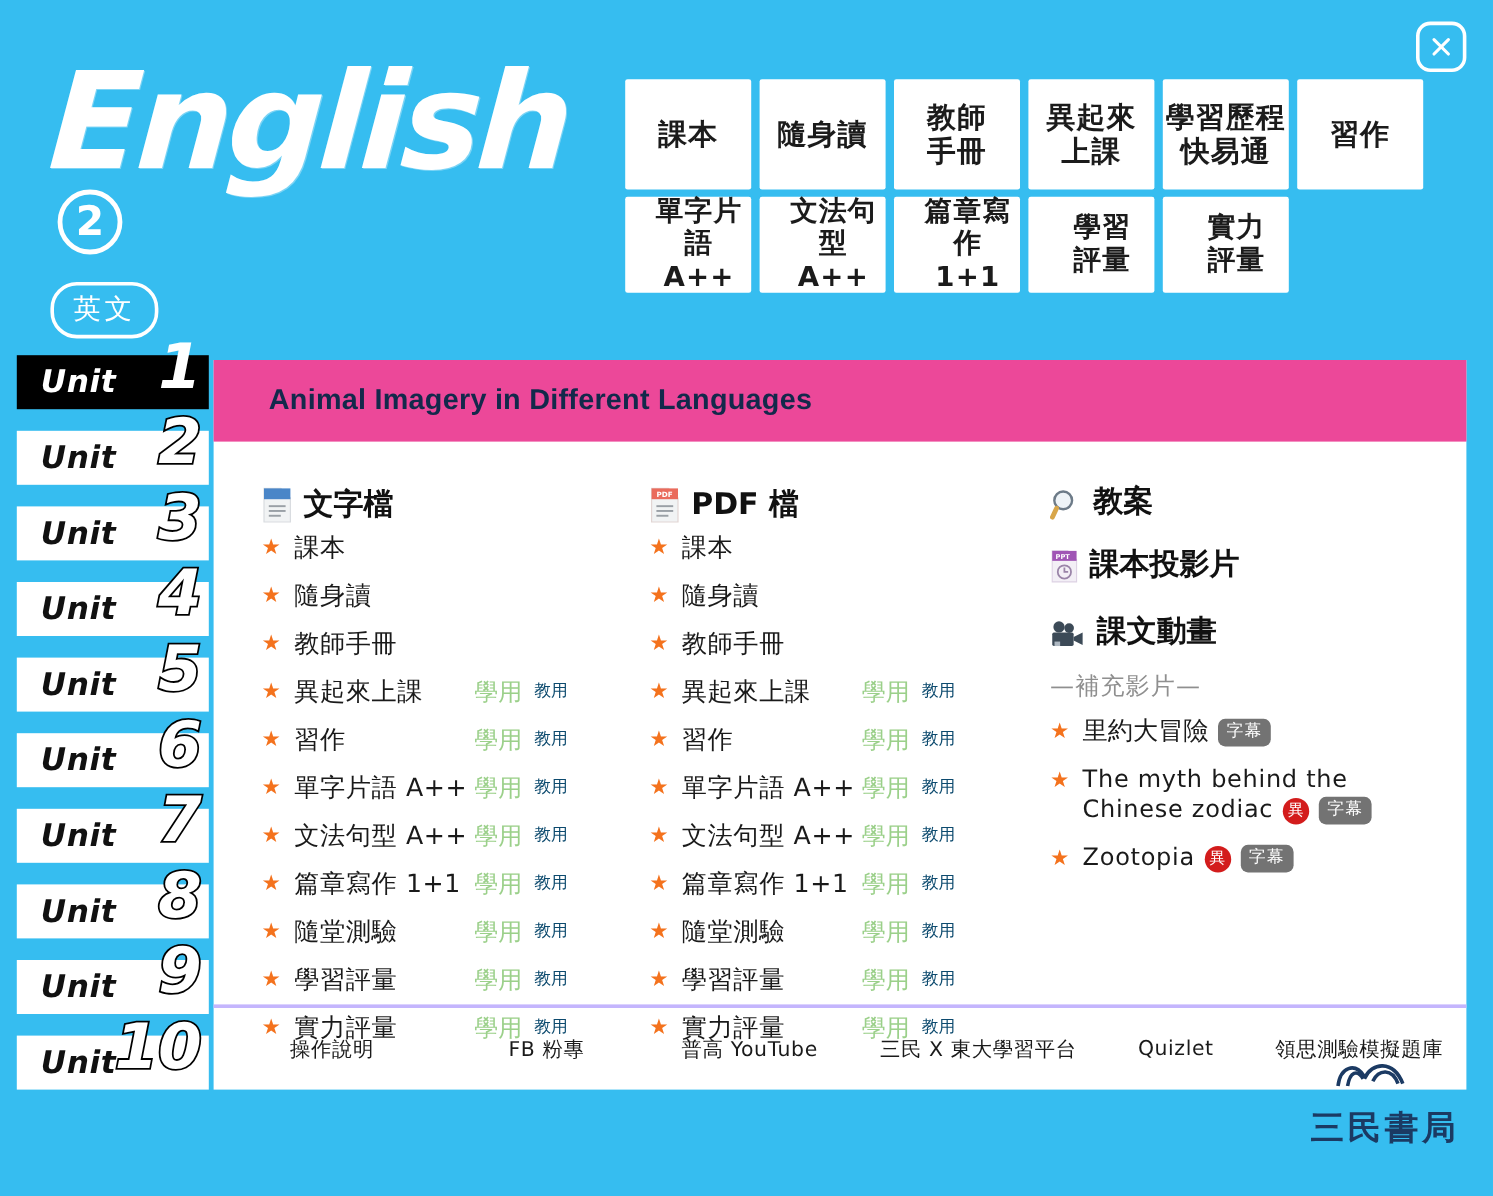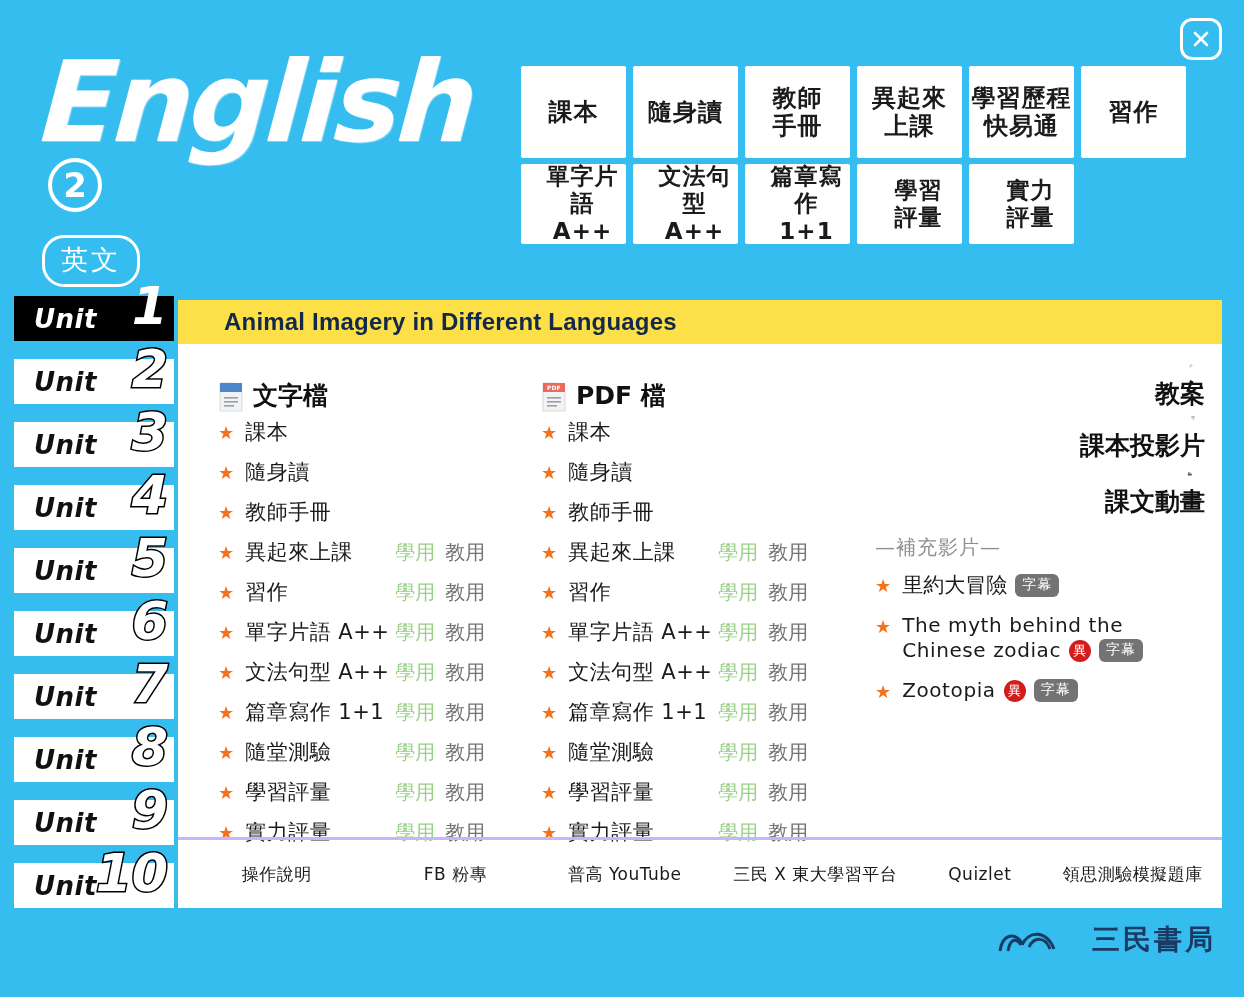--- a/index.html
+++ b/index.html
@@ -31,21 +31,21 @@
   }
   #logo-num {
     display:inline-block; width:54px; height:54px; border-radius:50%;
     border:4px solid #fff; color:#fff; font-size:34px; font-weight:700;
     text-align:center; line-height:47px; vertical-align: 18px; margin-left:6px;
     font-family: "DejaVu Sans", sans-serif;
   }
   #brand-sub { margin-top: 16px; display:flex; align-items:center; gap: 18px; }
   #subject-chip {
     border:3px solid #ffffff; border-radius: 22px; color:#ffffff;
-    font-size:27px; padding: 4px 16px 6px; letter-spacing:3px;
+    font-size:23px; padding: 4px 16px 6px; letter-spacing:3px;
     font-family: Liberation Serif, serif;
   }
   #brand-tagline { color:#173a6b; font-size:27px; letter-spacing:3px; font-family:"DejaVu Sans", sans-serif; }
 
   
   #topnav {
     position:absolute; left:521px; top:66px;
     display:grid; grid-template-columns: repeat(6, 105px);
     gap: 6px 7px;
   }
@@ -78,21 +78,21 @@
   }
   .unit.active { background:#000000; color:#ffffff; }
   .unit.active .u-num { color:#ffffff; -webkit-text-stroke: 0; }
 
   
   #panel {
     position:absolute; left:178px; top:300px; width:1044px; height:608px;
     background:#ffffff;
   }
   #panel-header {
-    background:#fde047; height:44px; display:flex; align-items:center;
+    background:#ec4899; height:68px; display:flex; align-items:center;
     padding-left:46px;
   }
   #panel-title {
     color:#13294b; font-size:24px; font-weight:700;
     font-family:"Liberation Sans", sans-serif; letter-spacing:.2px;
   }
   #panel-body { position:relative; height:502px; }
 
   .col { position:absolute; top:0; }
   #col-doc { left: 40px;  width: 320px; }
@@ -106,24 +106,24 @@
     height:48px; margin-top: 20px;
   }
   .row {
     display:flex; align-items:center; height:40px;
     font-size:21px; color:#1a1a1a; font-family:"DejaVu Sans", sans-serif;
     cursor:pointer;
   }
   .star { color:#f4721d; font-size:18px; margin-right:11px; }
   .row-label { min-width:150px; letter-spacing:.5px; }
   .tag-xue { color:#9bd08a; font-size:20px; margin-right:10px; cursor:pointer; }
-  .tag-jiao { color:#737373; font-size:20px; cursor:pointer; }
-
-  
-  #col-etc .col-head { margin-top:20px; height:46px;flex-direction:column; }
+  .tag-jiao { color:#0c4a6e; font-size:14px; cursor:pointer; }
+
+  
+  #col-etc .col-head { margin-top:20px; height:46px; }
   #col-etc .head2 { margin-top:6px; }
   #col-etc .head3 { margin-top:10px; }
   .supp-label {
     color:#8f8f8f; font-size:20px; margin-top:16px; margin-bottom:4px;
     font-family:"DejaVu Sans", sans-serif; letter-spacing:1px;
   }
   .vrow { display:flex; align-items:flex-start; padding:7px 0; cursor:pointer; }
   .vrow .star { margin-top:3px; }
   .vtext { font-size:21px; color:#1a1a1a; font-family:"DejaVu Sans", sans-serif; line-height:1.28; }
   .vtext.eng { font-size:20px; letter-spacing:.6px; }
@@ -149,21 +149,21 @@
     cursor:pointer; text-align:center; letter-spacing:.5px;
   }
   .foot-item:nth-child(1){ width:210px; }
   .foot-item:nth-child(2){ width:170px; }
   .foot-item:nth-child(3){ width:190px; }
   .foot-item:nth-child(4){ width:215px; }
   .foot-item:nth-child(5){ width:135px; }
   .foot-item:nth-child(6){ width:190px; }
 
   
-  #publisher { position:absolute; right:28px; bottom:38px; display:flex; align-items:center; gap:10px; }
+  #publisher { position:absolute; right:28px; bottom:38px; display:flex; align-items:center; gap:10px;flex-direction:column; }
   #pub-name {
     color:#1b3a63; font-size:28px; font-family:"DejaVu Serif", serif;
     font-weight:700; letter-spacing:3px;
   }
 </style>
 </head>
 <body>
 
 <div id="root">
 

